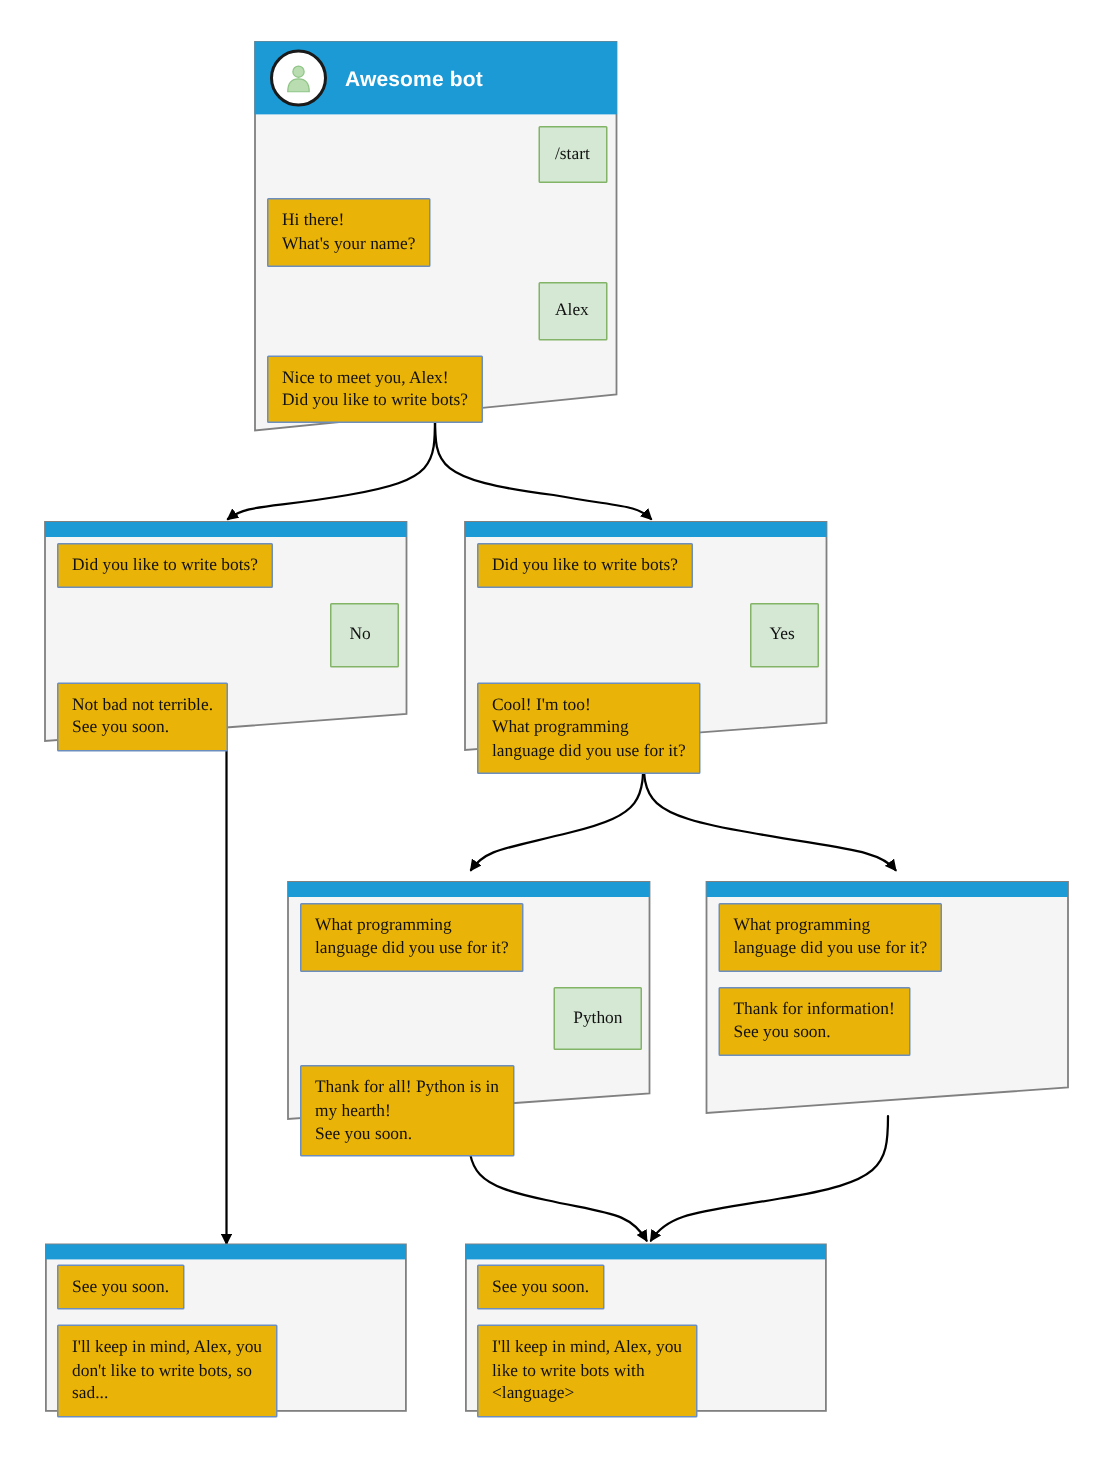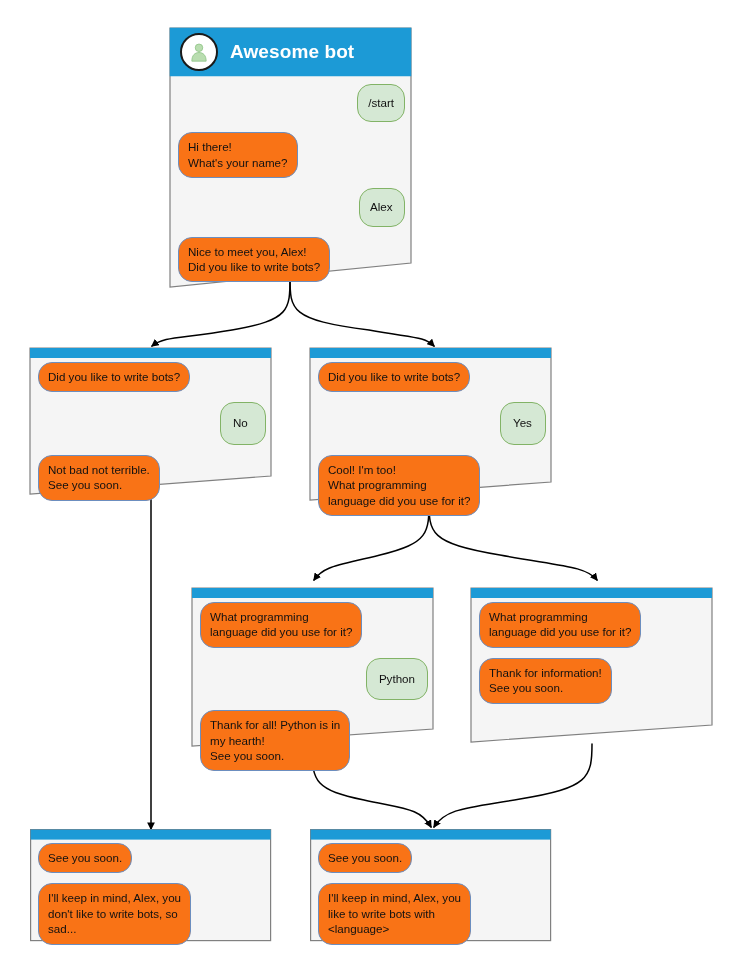--- a/index.html
+++ b/index.html
@@ -66,53 +66,54 @@
     background: #ffffff;
     border: 2px solid #1a1a1a;
     display: flex;
     align-items: center;
     justify-content: center;
     flex: none;
     box-sizing: border-box;
   }
   .bot-title {
     color: #ffffff;
-    font-size: 19px;
+    font-size: 14px;
     font-weight: bold;
     margin-left: 12px;
     letter-spacing: 0.1px;
     white-space: nowrap;
   }
   
   .msgs {
     position: absolute;
     left: 0;
     width: 100%;
     box-sizing: border-box;
   }
   .msg-row {
     display: flex;
     padding: 0 8px;
     margin-bottom: 10px;
   }
   .msg-row.bot  { justify-content: flex-start; }
   .msg-row.user { justify-content: flex-end; }
   .bubble {
-    border-radius: 14px;
+    border-radius: 1px;
     border: 1px solid transparent;
     padding: 6px 9px 7px 9px;
     font-size: 11.6px;
     line-height: 1.33;
     color: #111111;
     max-width: 78%;
     white-space: pre-line;
     box-sizing: border-box;
+    font-family: Liberation Serif, serif;
   }
   .bubble.bot {
-    background: #f97316;
+    background: #eab308;
     border-color: #6c8ebf;
   }
   .bubble.user {
     background: #d5e8d4;
     border-color: #82b366;
     min-width: 46px;
     text-align: left;
     padding: 10px 10px 11px 10px;
   }
   .bubble.user.tall {

